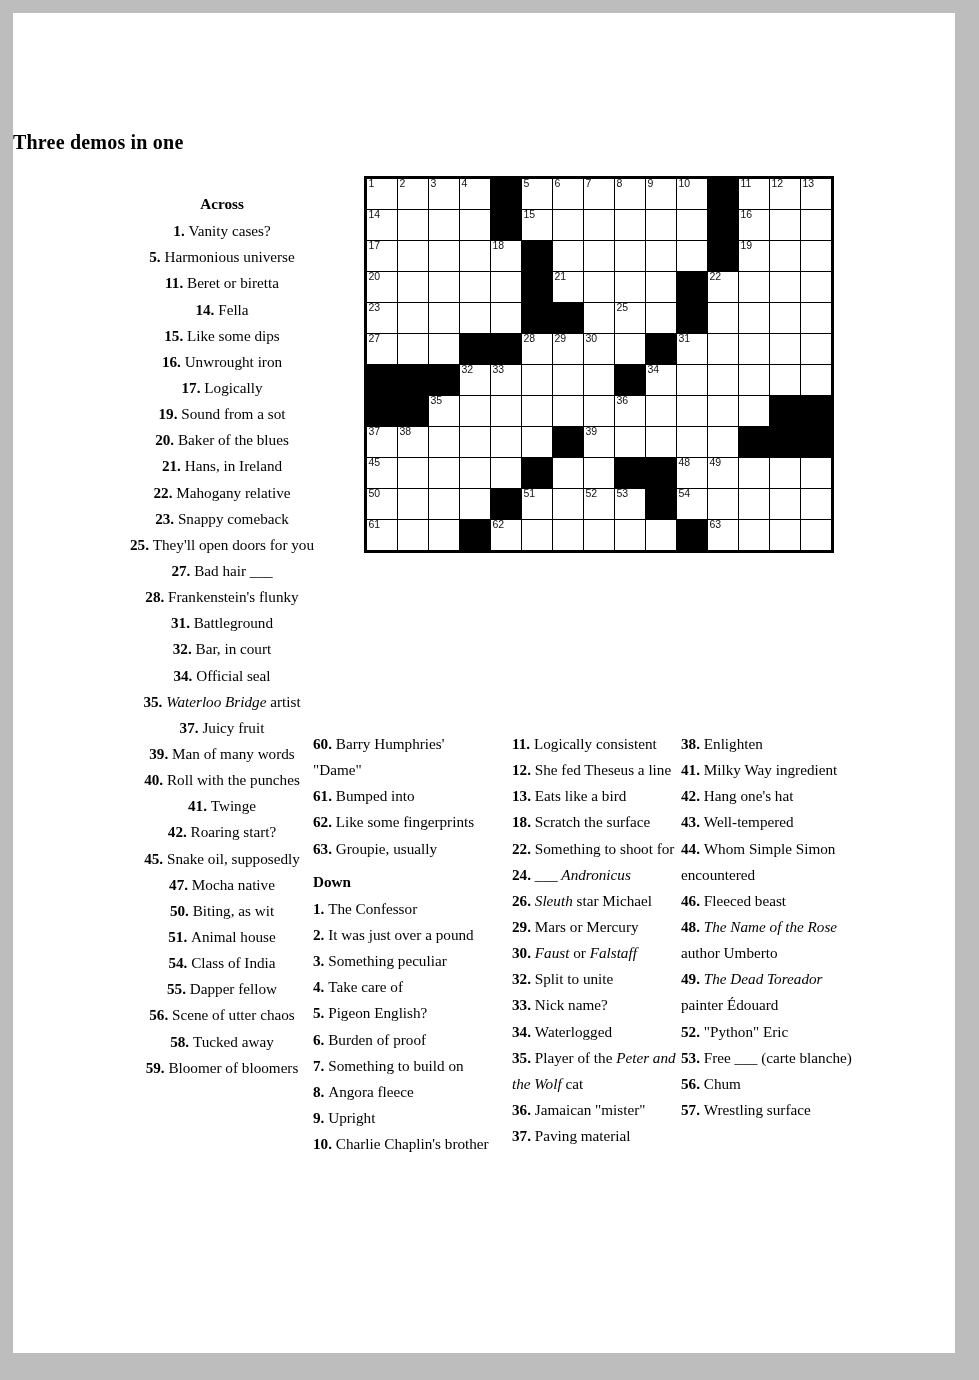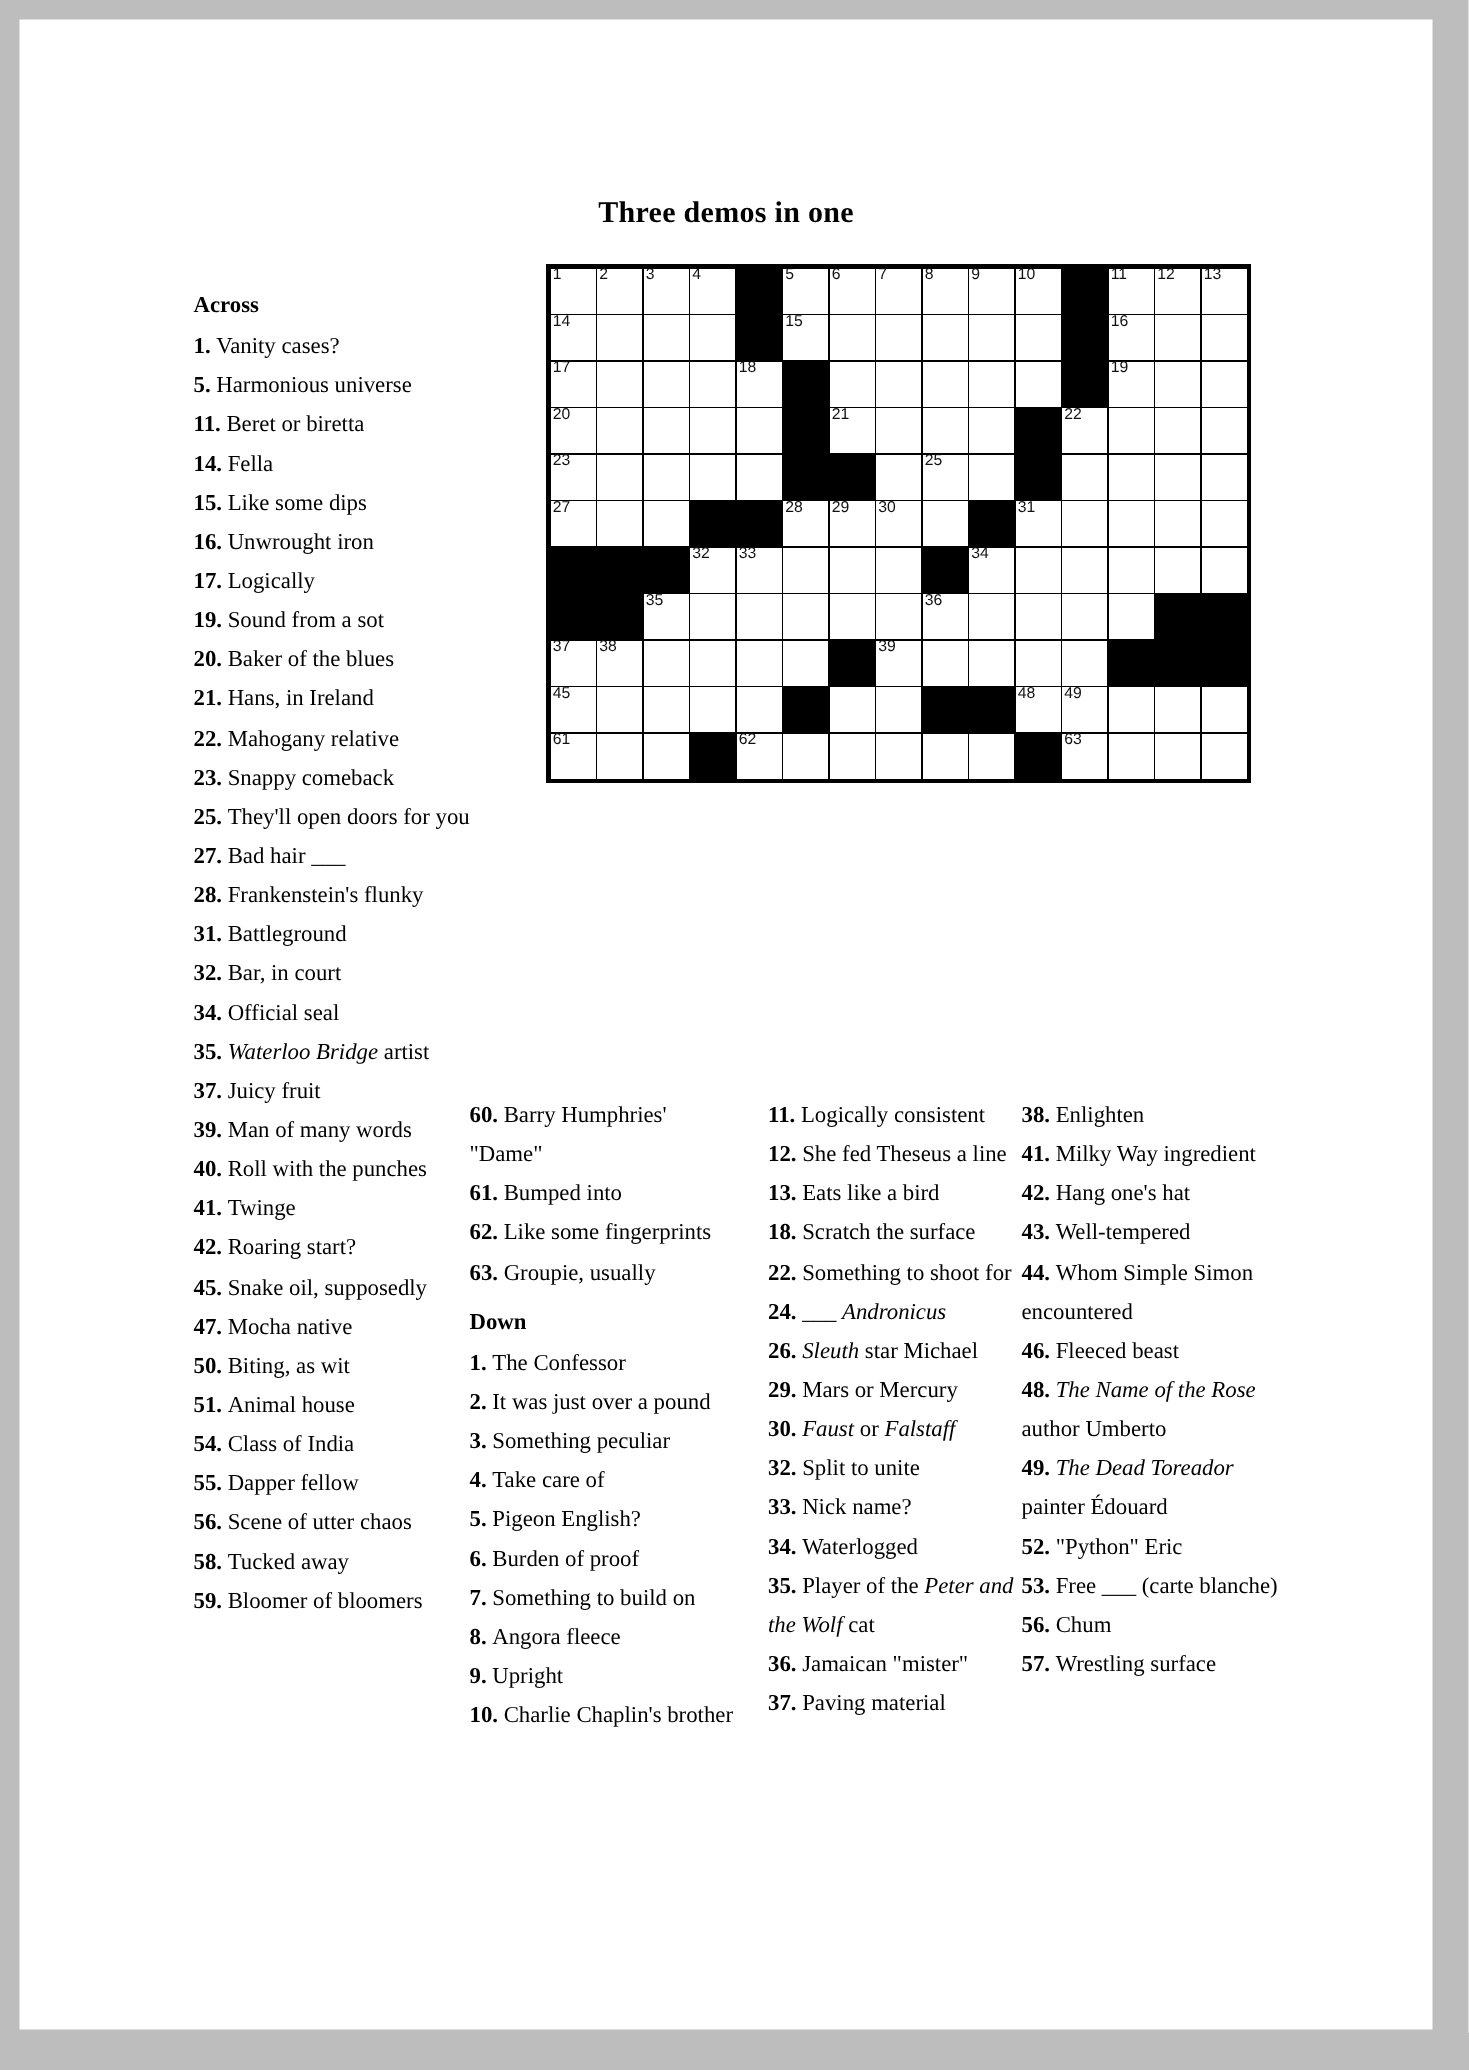--- a/index.html
+++ b/index.html
@@ -22,21 +22,21 @@
     height: 1340px;
     background: #ffffff;
     box-sizing: border-box;
   }
   
   #puzzle-title {
     position: absolute;
     left: 0;
     top: 118px;
     width: 942px;
-    text-align: center;
+    text-align: left;
     font-size: 20px;
     font-weight: bold;
     letter-spacing: 0.2px;
     color: #000;
   }
   
   #grid-wrap {
     position: absolute;
     left: 351px;
     top: 163px;
@@ -87,21 +87,21 @@
   .clue {
     display: block;
     text-indent: 0;
   }
   .clue .num {
     font-weight: bold;
   }
   .clue i {
     font-style: italic;
   }
-  #col-across  { left: 116px; top: 178px; width: 186px; }
+  #col-across  { left: 116px; top: 178px; width: 186px; text-align: center; }
   #col-two     { left: 300px; top: 718px; width: 180px; }
   #col-three   { left: 499px; top: 718px; width: 180px; }
   #col-four    { left: 668px; top: 718px; width: 184px; }
 </style>
 </head>
 <body>
 
 <div id="page">
 
   <div id="puzzle-title">Three demos in one</div>
@@ -348,20 +348,47 @@
             <td></td>
             <td></td>
             <td class="black"></td>
             <td class="black"></td>
             <td>
               <span class="cellnum">48</span>
             </td>
             <td>
               <span class="cellnum">49</span>
             </td>
+            <td></td>
+            <td></td>
+            <td></td>
+          </tr>
+          <tr>
+            <td>
+              <span class="cellnum">50</span>
+            </td>
+            <td></td>
+            <td></td>
+            <td></td>
+            <td class="black"></td>
+            <td>
+              <span class="cellnum">51</span>
+            </td>
+            <td></td>
+            <td>
+              <span class="cellnum">52</span>
+            </td>
+            <td>
+              <span class="cellnum">53</span>
+            </td>
+            <td class="black"></td>
+            <td>
+              <span class="cellnum">54</span>
+            </td>
+            <td></td>
             <td></td>
             <td></td>
             <td></td>
           </tr>
           <tr>
             <td>
               <span class="cellnum">61</span>
             </td>
             <td></td>
             <td></td>

